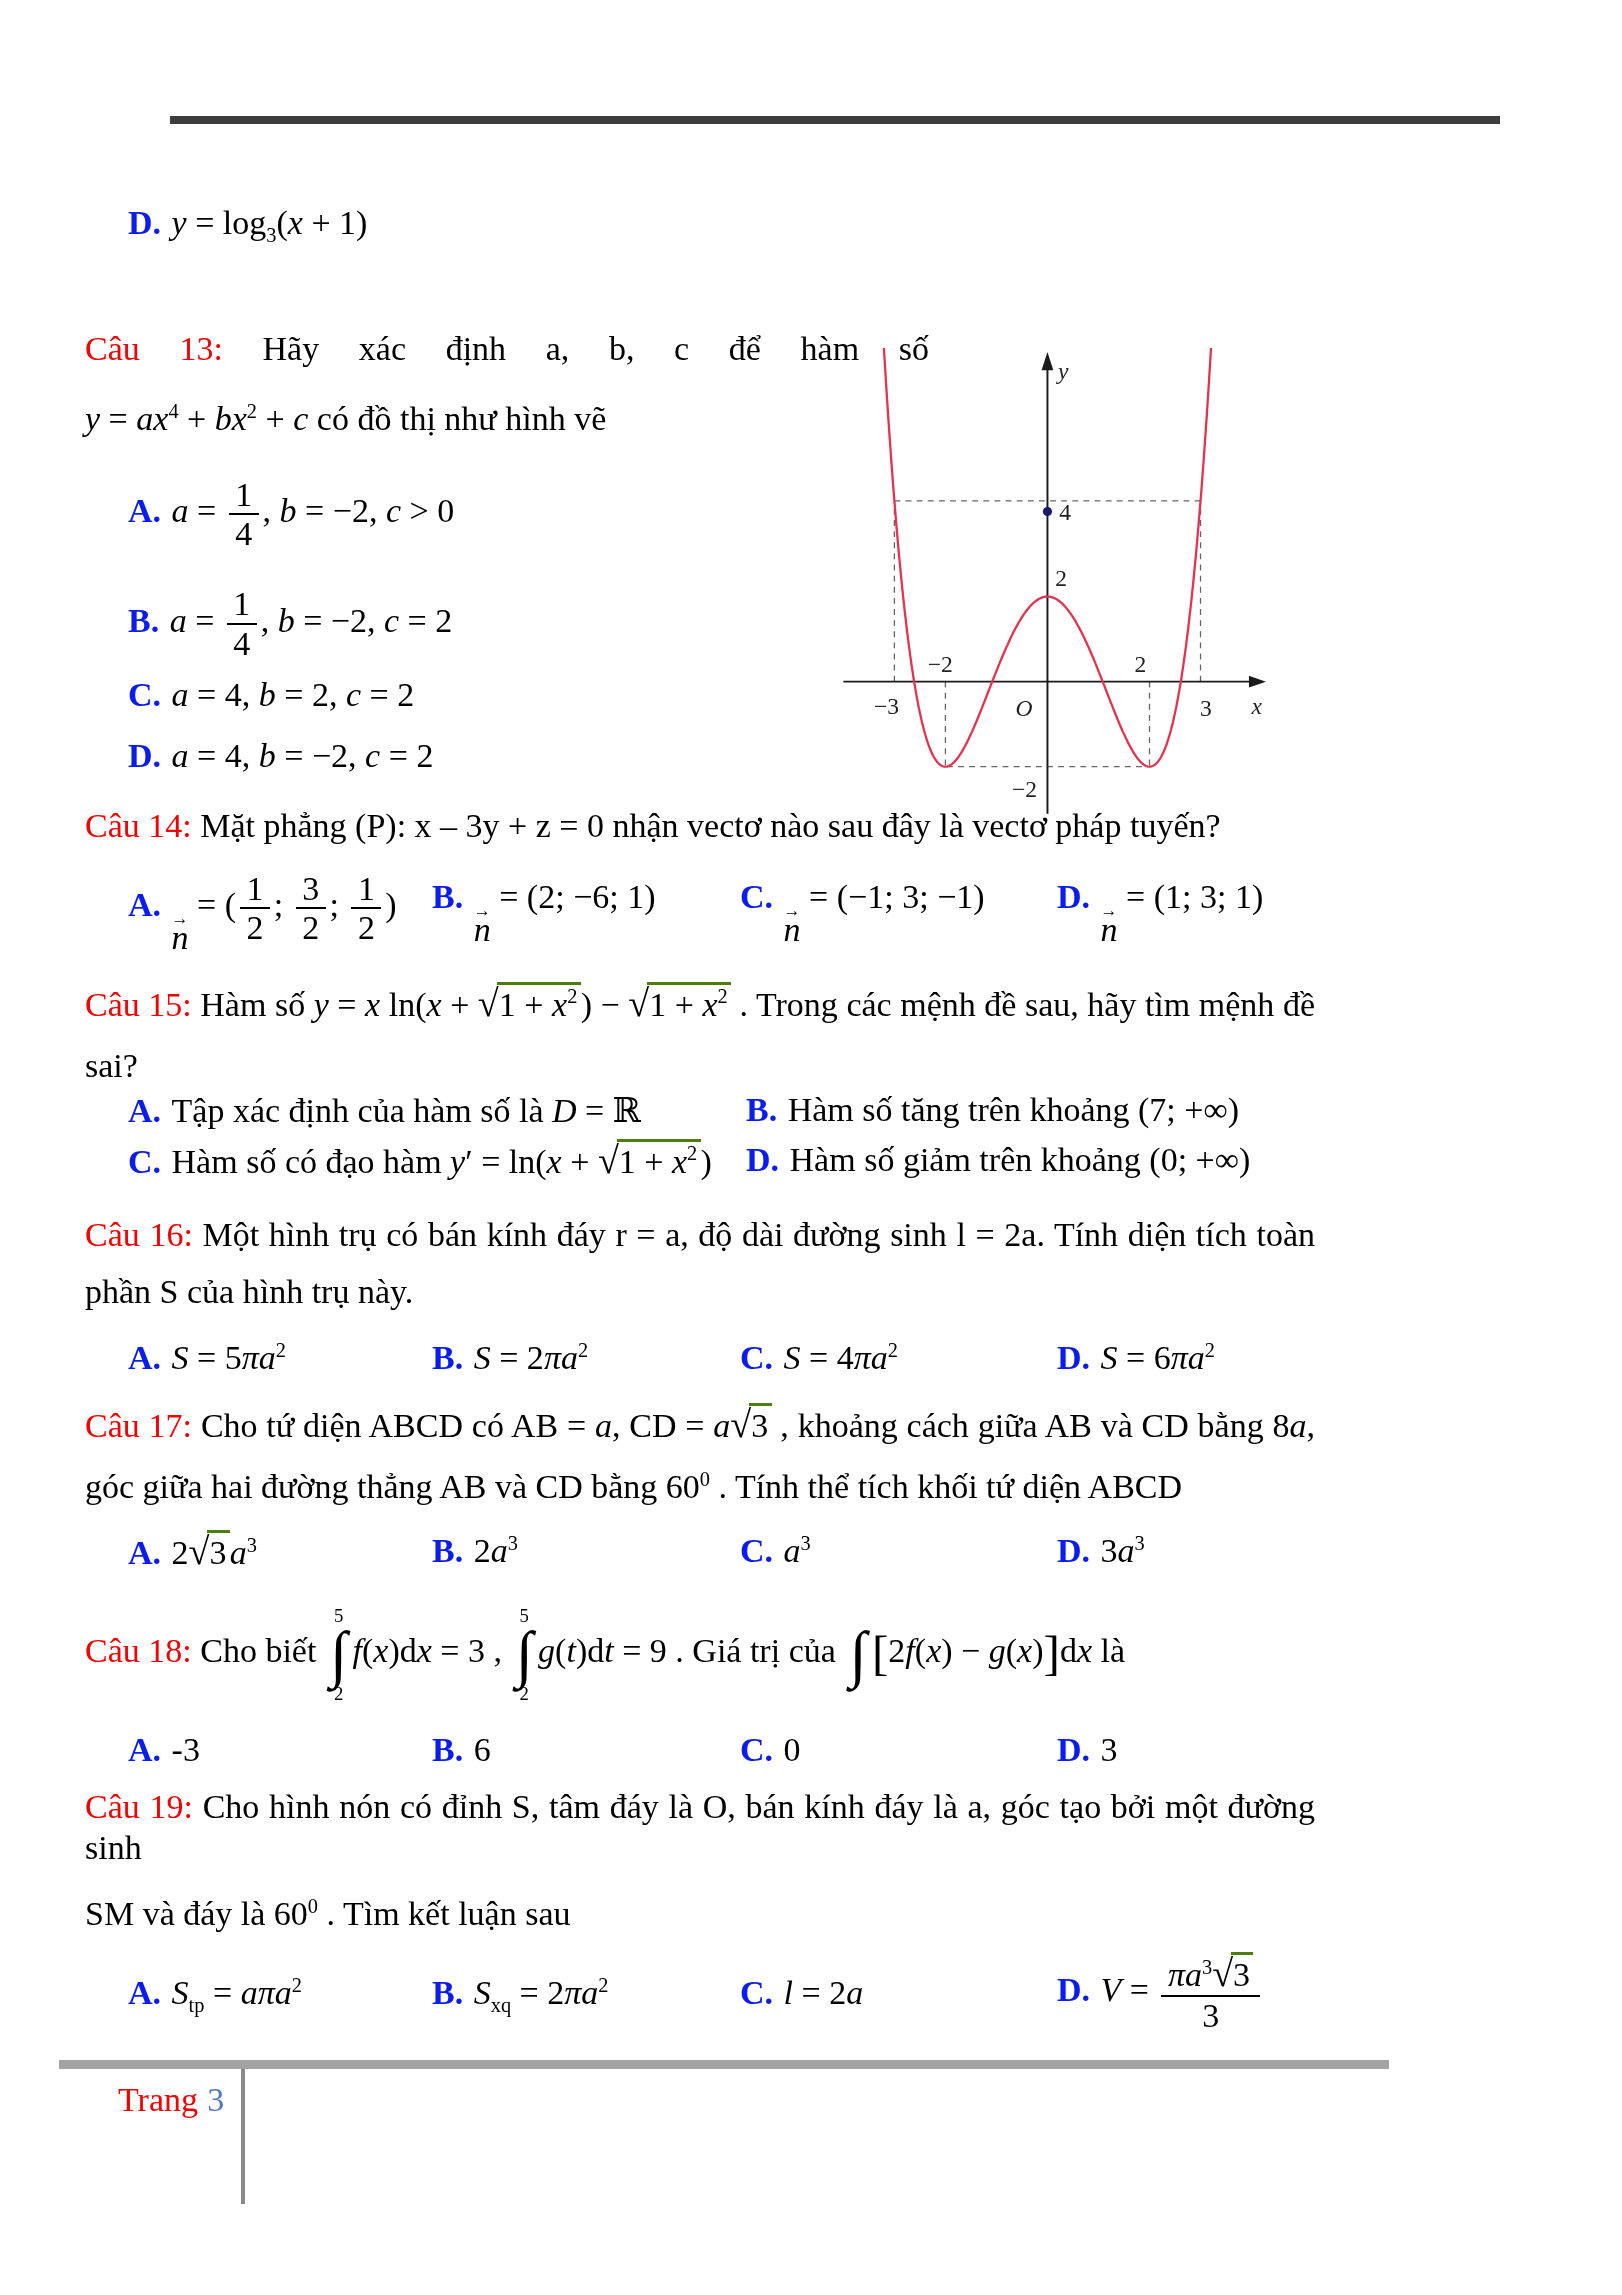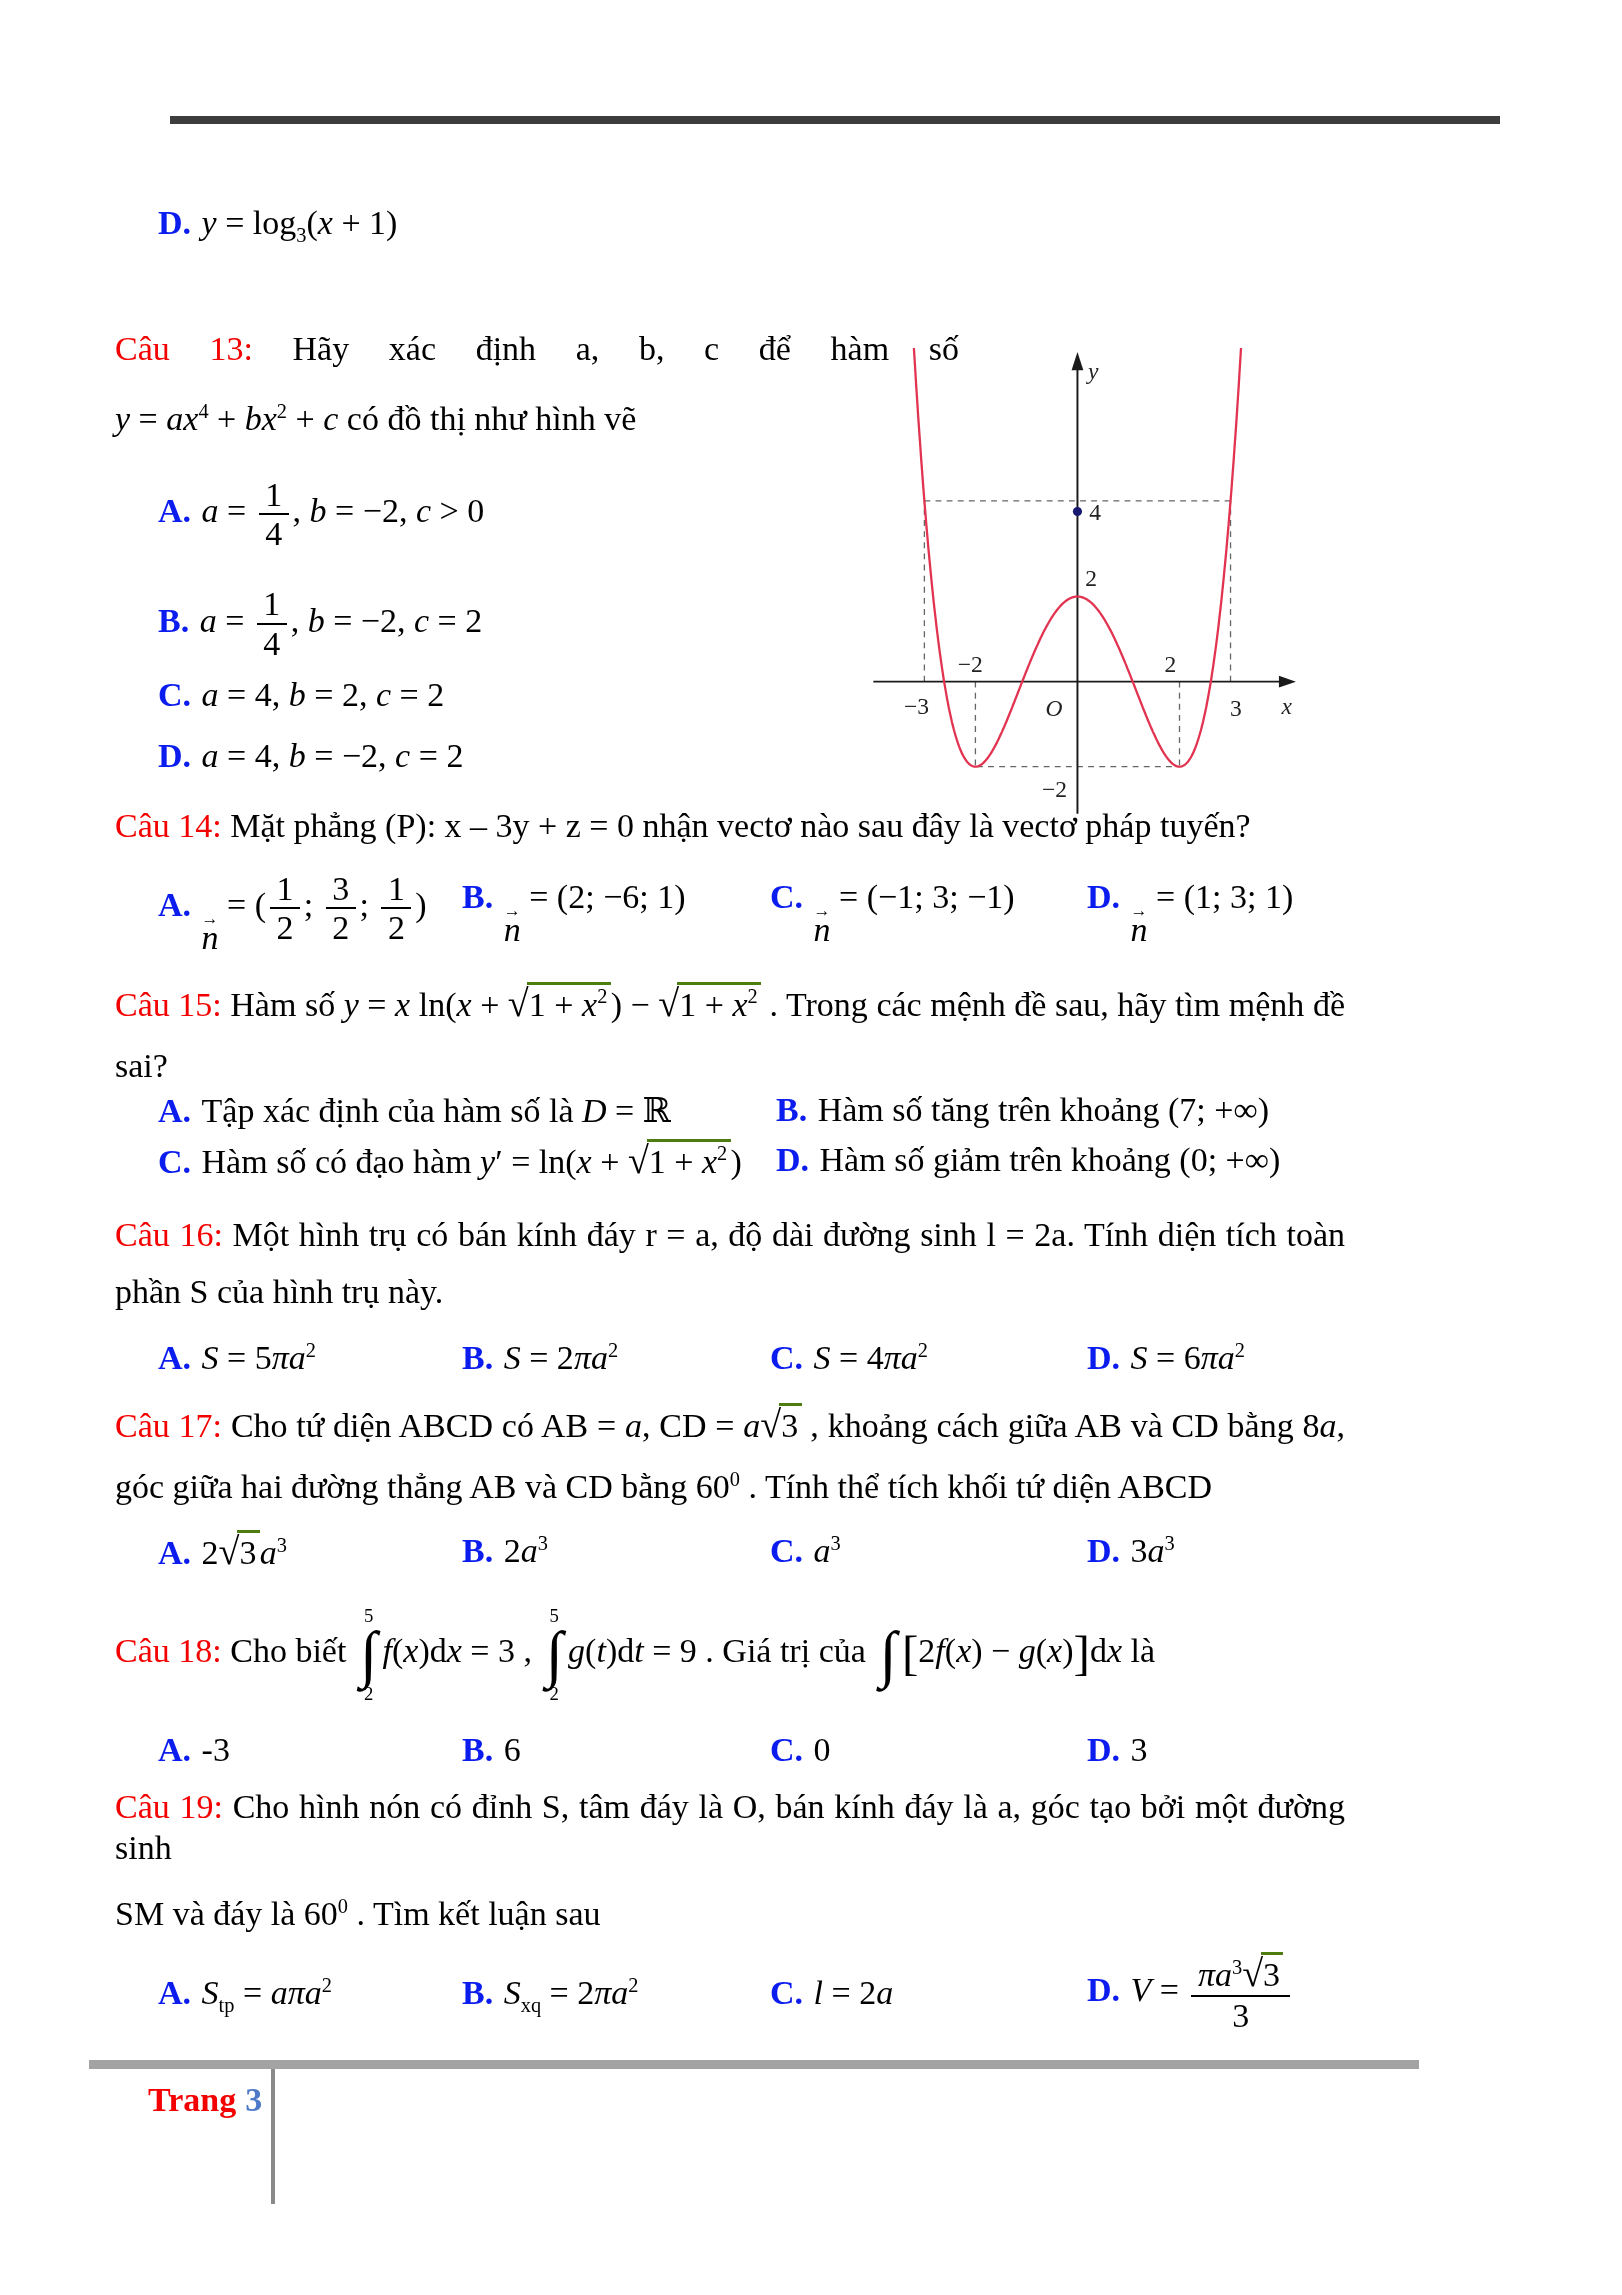--- a/index.html
+++ b/index.html
@@ -1,18 +1,18 @@
 <!DOCTYPE html>
 <html style="font-size:10.5px"><head>
 <meta charset="utf-8">
 <style>
   html,body{margin:0;padding:0;background:#fff;width:1623px;height:2295px;overflow:hidden}
   body{font-family:"Liberation Serif","DejaVu Serif",serif;color:#000;font-size:34px}
   .rule-top{margin:116px 0 0 170px;width:1330px;height:7.9px;background:#3d3d3d}
-  .content{position:relative;width:1230px;padding:0 115px}
+  .content{position:relative;width:1230px;padding:0 85px}
   .pline{line-height:1.2;margin:0}
   .just{text-align:justify;text-align-last:justify}
   .qlabel{color:#f40000;font-weight:normal}
   .ol{color:#0b1cee;font-weight:bold;padding-right:10.5px}
   .ind{margin-left:43px}
   .row4{display:grid;grid-template-columns:304px 308px 317px auto;align-items:center;margin-left:43px}
   .row2{display:grid;grid-template-columns:618px auto;align-items:center;margin-left:43px}
   i{font-style:italic}
   sup{font-size:0.6em;vertical-align:super;line-height:0}
   sub{font-size:0.6em;vertical-align:sub;line-height:0}
@@ -34,21 +34,21 @@
   .dash{stroke:#666;stroke-width:2;stroke-dasharray:9 8;fill:none}
   .axis{stroke:#1a1a1a;stroke-width:3}
   .axfill{fill:#1a1a1a}
   .curve{stroke:#e23350;stroke-width:3.5;fill:none}
   .pt{fill:#191970}
   .glbl{font-family:"Liberation Serif","DejaVu Serif",serif;font-size:36px;fill:#222}
   .it{font-style:italic}
   .a-m{text-anchor:middle}.a-e{text-anchor:end}
   .footer{position:relative;margin-top:26px}
   .rule-bot{margin-left:-26px;width:1330px;height:9.2px;background:#a3a3a3}
-  .pgline{margin:10.5px 0 0 33px;font-weight:bold}
+  .pgline{margin:10.5px 0 0 33px;font-weight:normal}
   .pg-red{color:#f40000}
   .pg-blue{color:#4d79c7;padding-left:9.2px}
   .vtick{position:absolute;left:156px;top:9.2px;width:3.9px;height:135px;background:#8a8a8a}
 </style>
 </head>
 <body>
 
 <div class="rule-top"></div>
 
 <div class="content">

